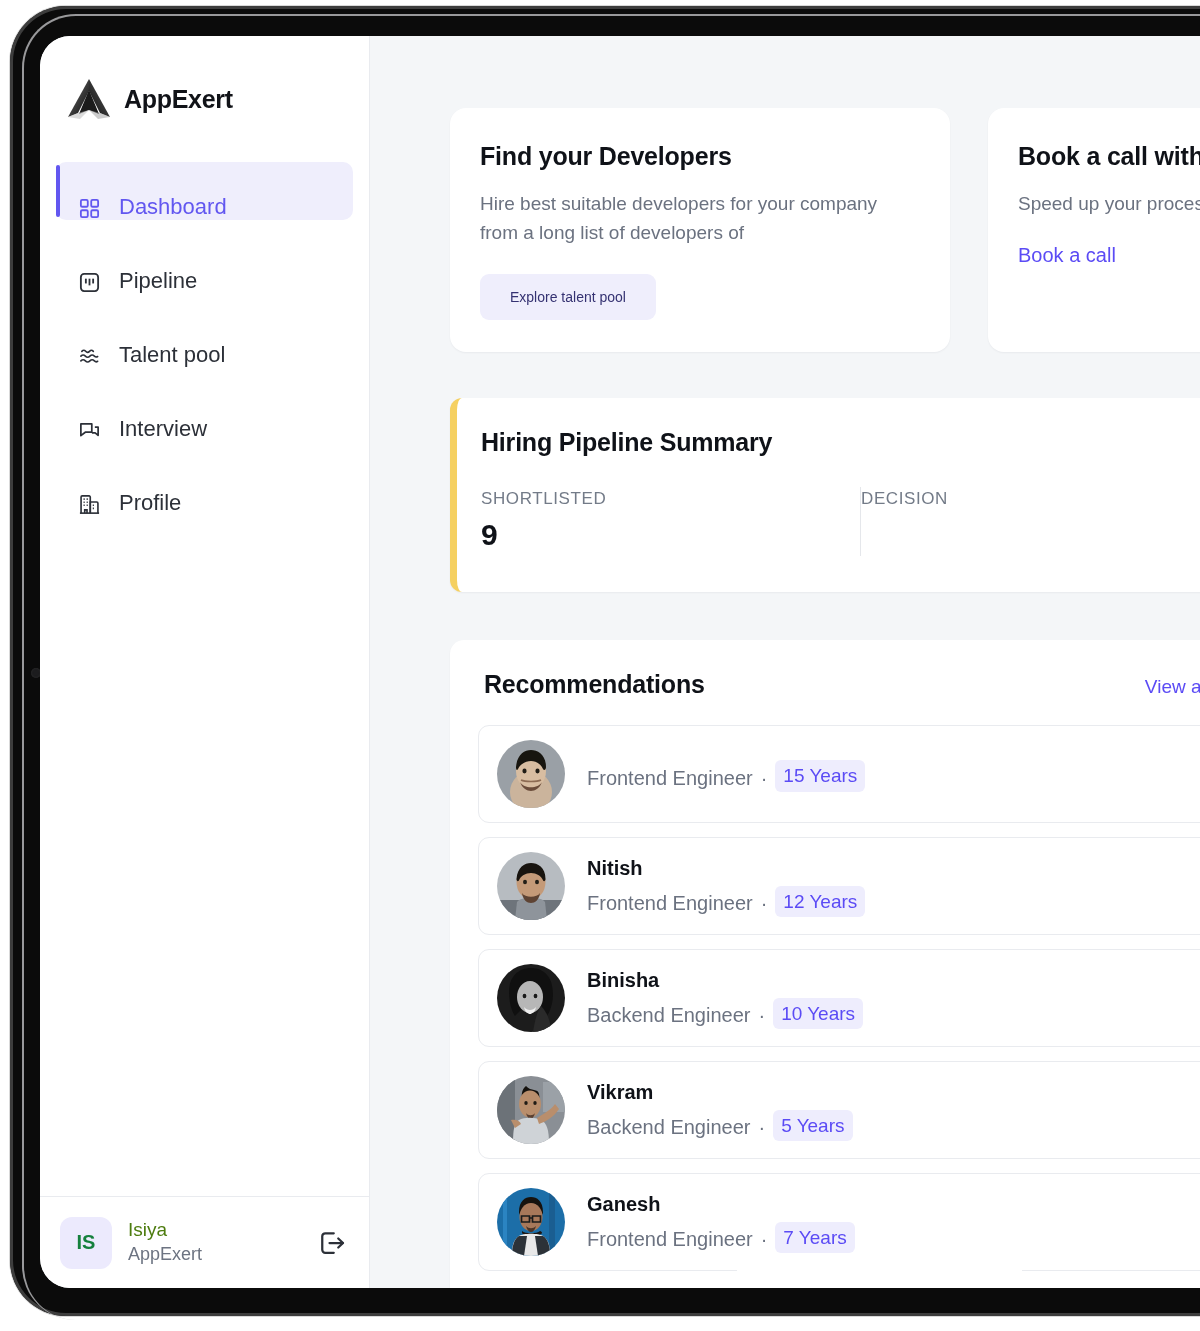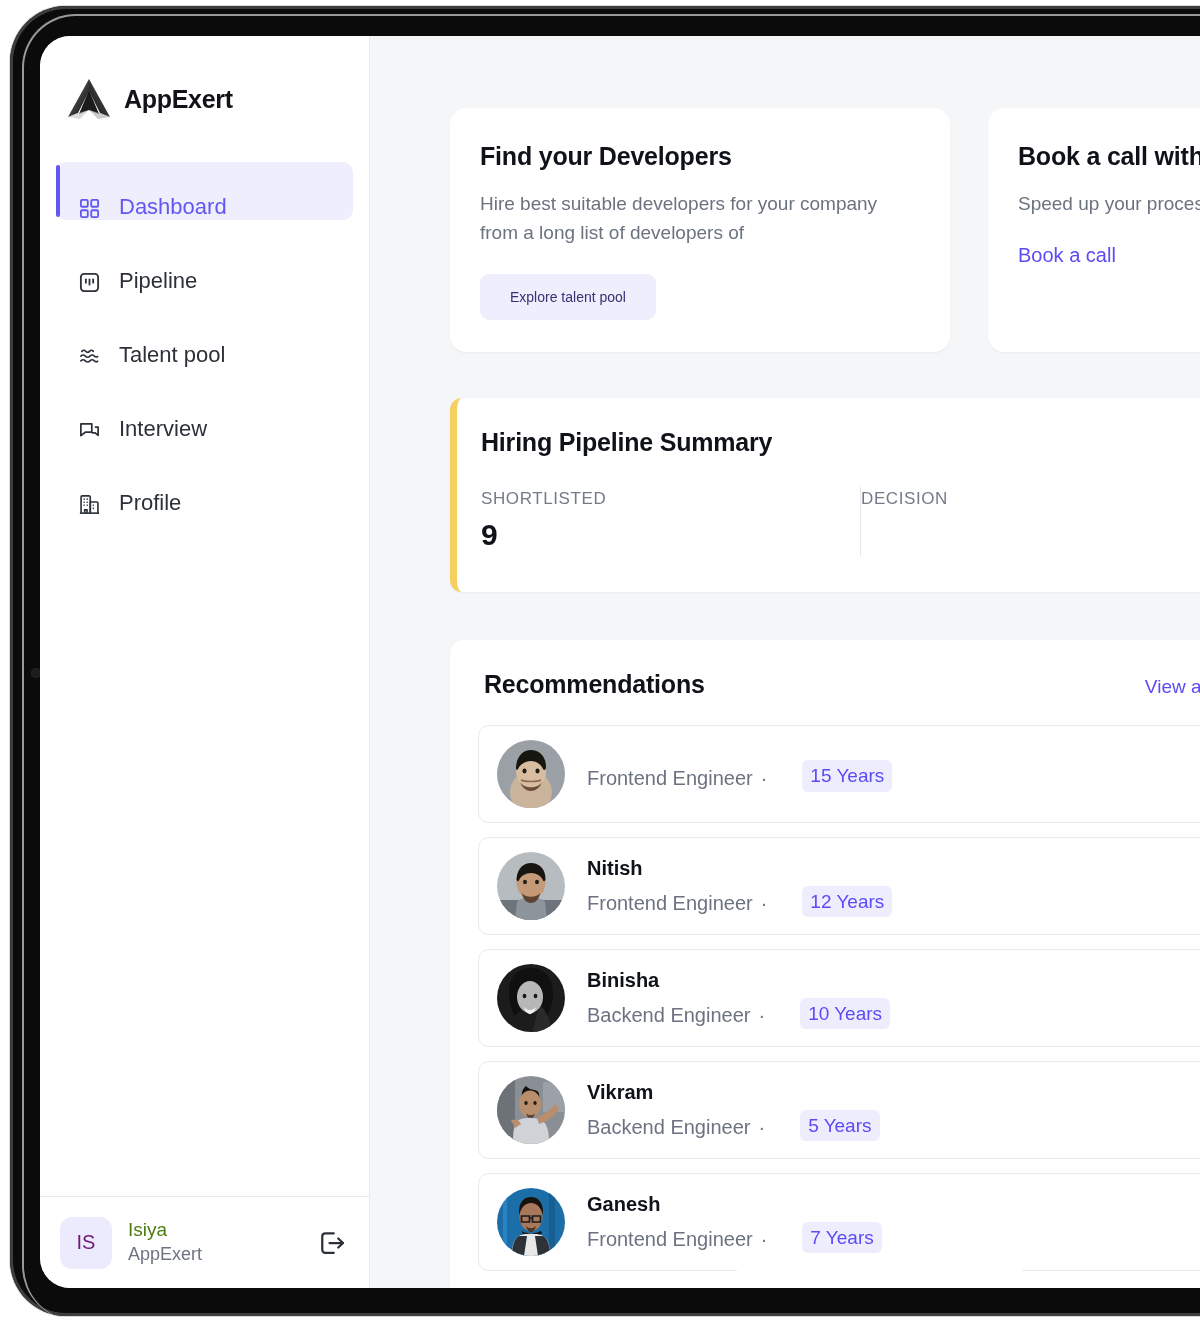--- a/index.html
+++ b/index.html
@@ -102,22 +102,22 @@
     border-top: 1px solid #e9ebef;
     height: 92px;
     display: flex; align-items: center;
     padding: 0 22px 0 20px;
     gap: 16px;
   }
   #user-avatar {
     width: 52px; height: 52px; flex: none;
     border-radius: 12px;
     background: #eceafd;
-    color: #701a75;
-    font-size: 20px; font-weight: 400;
+    color: #15803d;
+    font-size: 20px; font-weight: 700;
     display: flex; align-items: center; justify-content: center;
   }
   #user-meta { flex: 1; line-height: 1.3; }
   #user-name { font-size: 19px; color: #4d7c0f; font-weight: 400; }
   #user-org  { font-size: 18px; color: #6d7482; }
   #logout-btn { width: 30px; height: 30px; cursor: pointer; flex: none; }
   #logout-btn svg { width: 30px; height: 30px; display:block; }
 
   
   #main {
@@ -244,21 +244,20 @@
     margin-top: 4px;
     display: flex; align-items: flex-end; gap: 8px;
   }
   .rec-badge {
     background: #eeedfd;
     color: #5b4bf5;
     border-radius: 6px;
     padding: 3px 8px;
     font-size: 19px;
     white-space: nowrap;
-    margin-left: 27px;
   }
 
   
   #home-indicator {
     position: absolute;
     left: 697px; bottom: 14px;
     width: 285px; height: 7px;
     border-radius: 4px;
     background: #ffffff;
   }

